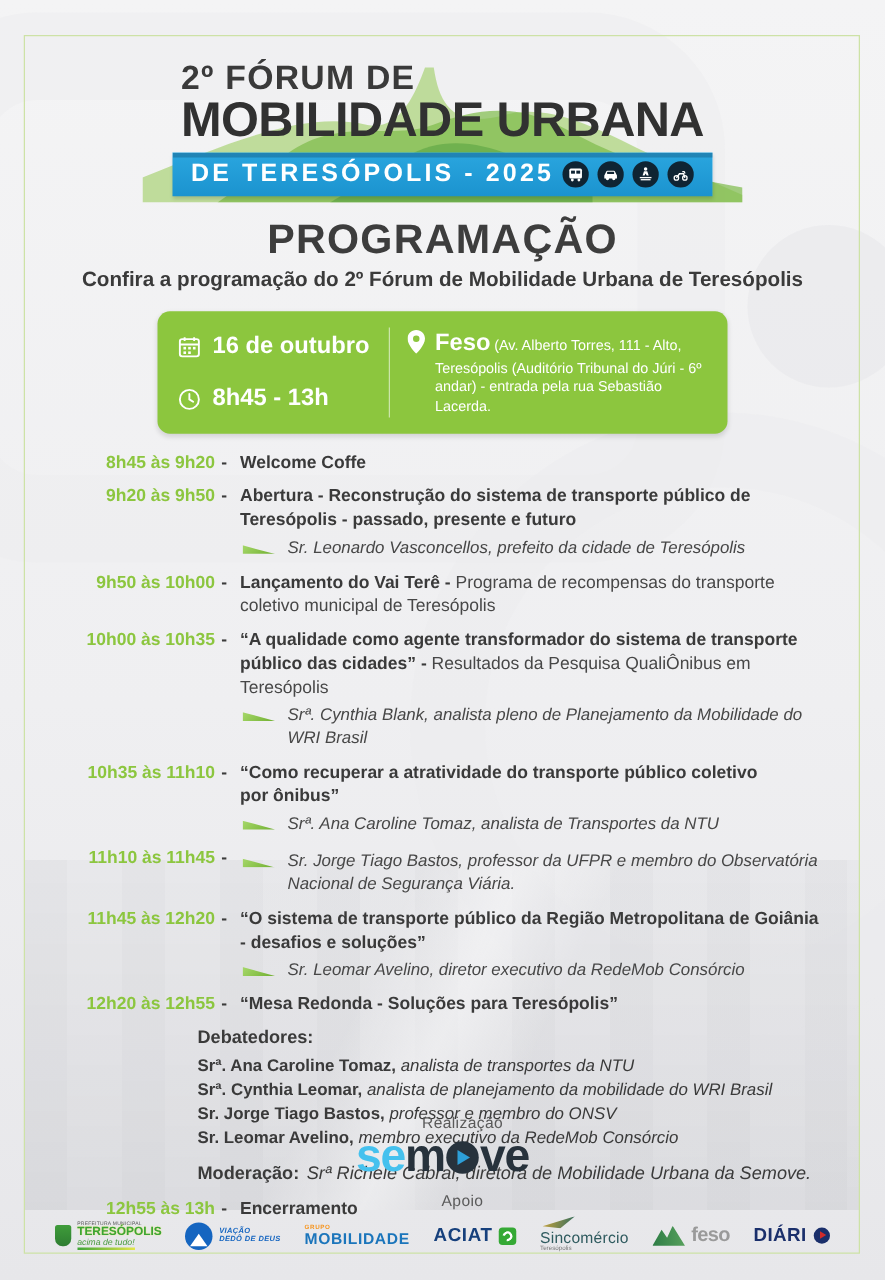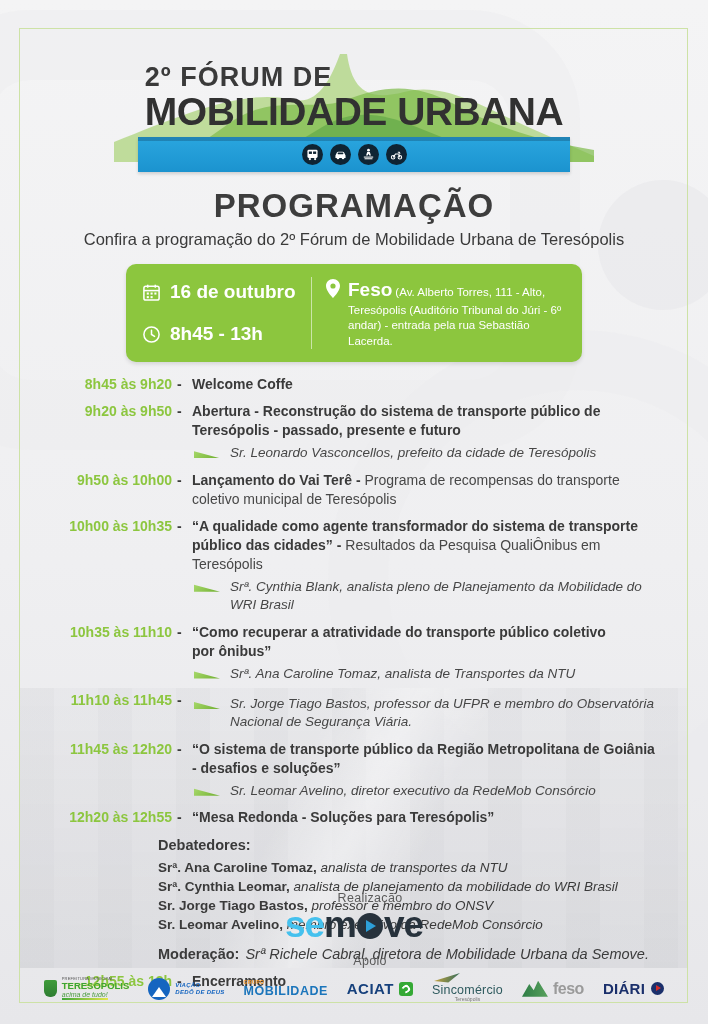--- a/index.html
+++ b/index.html
@@ -13,33 +13,33 @@
   .wm-ring2{right:-120px;top:330px;width:380px;height:380px;border:60px solid #ececee;border-radius:50%;opacity:.4;}
   .wm-road{left:20px;right:20px;top:688px;height:280px;opacity:.5;
     background:
       linear-gradient(115deg,rgba(255,255,255,.0) 40%,rgba(255,255,255,.65) 50%,rgba(255,255,255,0) 60%),
       repeating-linear-gradient(90deg,rgba(70,75,85,.05) 0 34px,rgba(70,75,85,0) 34px 78px),
       linear-gradient(180deg,rgba(110,115,125,.07),rgba(80,85,95,.16));}
   .frame{position:absolute;left:19px;top:28px;right:20px;bottom:21px;border:1px solid #cde2a6;z-index:3;pointer-events:none;}
   .inner{position:relative;z-index:2;}
 
   
-  .header{position:relative;padding-top:44px;}
+  .header{position:relative;padding-top:29px;}
   .mountains{position:absolute;left:50%;top:42px;transform:translateX(-50%);width:480px;height:120px;}
   .title-wrap{position:relative;width:fit-content;margin:0 auto;padding-top:18px;}
   .title1{font-size:27px;font-weight:600;letter-spacing:1px;color:#3a3a3a;}
   .title2{font-size:39px;font-weight:800;letter-spacing:-.5px;color:#313131;margin-top:-3px;}
   .banner{position:relative;width:432px;height:35px;margin:3px auto 0;display:flex;align-items:center;justify-content:center;gap:7px;
           background:linear-gradient(180deg,#2aa6df 0%,#1b93cf 100%);
           box-shadow:inset 0 4px 0 rgba(12,45,75,.28), 0 2px 3px rgba(0,0,0,.15);}
   .banner-text{color:#fff;font-size:20px;font-weight:800;letter-spacing:2.5px;white-space:nowrap;}
   .b-icon{width:21px;height:21px;border-radius:50%;background:#0f2433;display:grid;place-items:center;flex:none;}
   .b-icon svg{width:15px;height:15px;}
   .prog-title{margin-top:15px;text-align:center;font-size:33px;font-weight:800;letter-spacing:1px;color:#3d3d3d;}
-  .subtitle{margin-top:5px;text-align:center;font-size:16.5px;font-weight:400;color:#3a3a3a;}
+  .subtitle{margin-top:5px;text-align:center;font-size:16.5px;font-weight:700;color:#3a3a3a;}
 
   
   .info-box{width:424px;margin:15px auto 0;background:#8cc63e;border-radius:10px;padding:13px 16px;
             display:flex;align-items:center;color:#fff;box-shadow:0 2px 4px rgba(0,0,0,.12);}
   .info-left{display:flex;flex-direction:column;gap:20px;flex:none;}
   .info-row{display:flex;align-items:center;gap:9px;font-size:19px;font-weight:700;white-space:nowrap;}
   .info-row svg{width:19px;height:19px;flex:none;}
   .info-div{width:1px;align-self:stretch;background:rgba(255,255,255,.55);margin:0 15px;}
   .info-right{display:flex;gap:8px;align-items:flex-start;}
   .pin svg{width:14px;height:19px;margin-top:2px;}
@@ -84,21 +84,21 @@
   .ter-main{font-size:9.5px;font-weight:800;color:#3aa437;text-shadow:0 0 1px #e8e84a;}
   .ter-sub{font-size:7px;font-style:italic;color:#4a9a3f;border-bottom:2px solid;border-image:linear-gradient(90deg,#3aa437,#e8e84a) 1;}
   .vdd-circle{width:22px;height:22px;border-radius:50%;background:#1565c0;position:relative;overflow:hidden;flex:none;}
   .vdd-circle::after{content:"";position:absolute;left:4px;top:9px;border-left:7px solid transparent;border-right:7px solid transparent;border-bottom:10px solid #fff;}
   .vdd-t1,.vdd-t2{font-size:6px;font-weight:700;font-style:italic;color:#1565c0;letter-spacing:.3px;}
   .mob-top{font-size:5px;font-weight:700;color:#f7941d;letter-spacing:.5px;}
   .mob-main{font-size:12.5px;font-weight:800;color:#1b75bb;letter-spacing:.5px;}
   .aciat-text{font-size:15px;font-weight:900;color:#16407c;letter-spacing:.5px;}
   .aciat-sq{width:14px;height:14px;border-radius:3px;background:#35a935;position:relative;flex:none;}
   .aciat-sq::after{content:"";position:absolute;inset:3px;border-radius:50%;border:2px solid #fff;border-left-color:transparent;transform:rotate(-35deg);}
-  .sinc-stack{position:relative;padding-top:9px;align-items:center;}
+  .sinc-stack{position:relative;padding-top:9px;}
   .feather{position:absolute;left:2px;top:-2px;width:26px;height:10px;background:linear-gradient(100deg,#caa43c,#2e6b5e);clip-path:polygon(0 80%,100% 0,55% 95%);}
   .sinc-main{font-size:12.5px;color:#2e5a5e;font-weight:400;letter-spacing:.2px;}
   .sinc-sub{font-size:5px;color:#777;}
   .feso-tri{width:26px;height:16px;background:linear-gradient(90deg,#2e7d46,#57a05c);clip-path:polygon(0 100%,28% 20%,45% 60%,62% 0,100% 100%);flex:none;}
   .feso-text{font-size:16px;color:#9a9a9a;font-weight:700;letter-spacing:-.5px;}
   .diario-text{font-size:15px;font-weight:900;color:#1a2f6b;letter-spacing:.3px;}
   .diario-o{width:13px;height:13px;border-radius:50%;background:#1a2f6b;position:relative;flex:none;margin-left:1px;}
   .diario-o::after{content:"";position:absolute;left:4.5px;top:3px;border-left:5px solid #d12b2b;border-top:3.5px solid transparent;border-bottom:3.5px solid transparent;}
 </style>
 </head>
@@ -117,20 +117,21 @@
       <svg class="mountains" viewBox="0 0 480 120" preserveAspectRatio="none">
         <path d="M0,120 L0,100 C70,72 130,46 180,58 C205,63 218,34 226,12 L233,12 C238,46 252,60 290,50 C335,38 380,72 430,92 L480,114 L480,120 Z" fill="#aed47d" opacity="0.75"></path>
         <path d="M60,120 L120,78 C160,52 200,70 232,58 C268,44 300,40 340,62 C380,84 420,98 480,108 L480,120 Z" fill="#7dbb4a" opacity="0.7"></path>
         <path d="M150,120 L210,84 C240,66 270,72 300,84 L360,108 L360,120 Z" fill="#4f9e3c" opacity="0.5"></path>
       </svg>
       <div class="title-wrap">
         <div class="title1">2º FÓRUM DE</div>
         <div class="title2">MOBILIDADE URBANA</div>
       </div>
       <div class="banner">
+        <span class="banner-text">DE TERESÓPOLIS - 2025</span>
         <span class="b-icon">
           <svg viewBox="0 0 16 16">
               <rect x="2.6" y="3" width="10.8" height="8.6" rx="1.4" fill="#fff"></rect>
               <rect x="4.1" y="4.8" width="3.3" height="2.6" fill="#0f2433"></rect>
               <rect x="8.6" y="4.8" width="3.3" height="2.6" fill="#0f2433"></rect>
               <circle cx="5.2" cy="12.8" r="1.2" fill="#fff"></circle>
               <circle cx="10.8" cy="12.8" r="1.2" fill="#fff"></circle>
             </svg>
         </span>
         <span class="b-icon">

